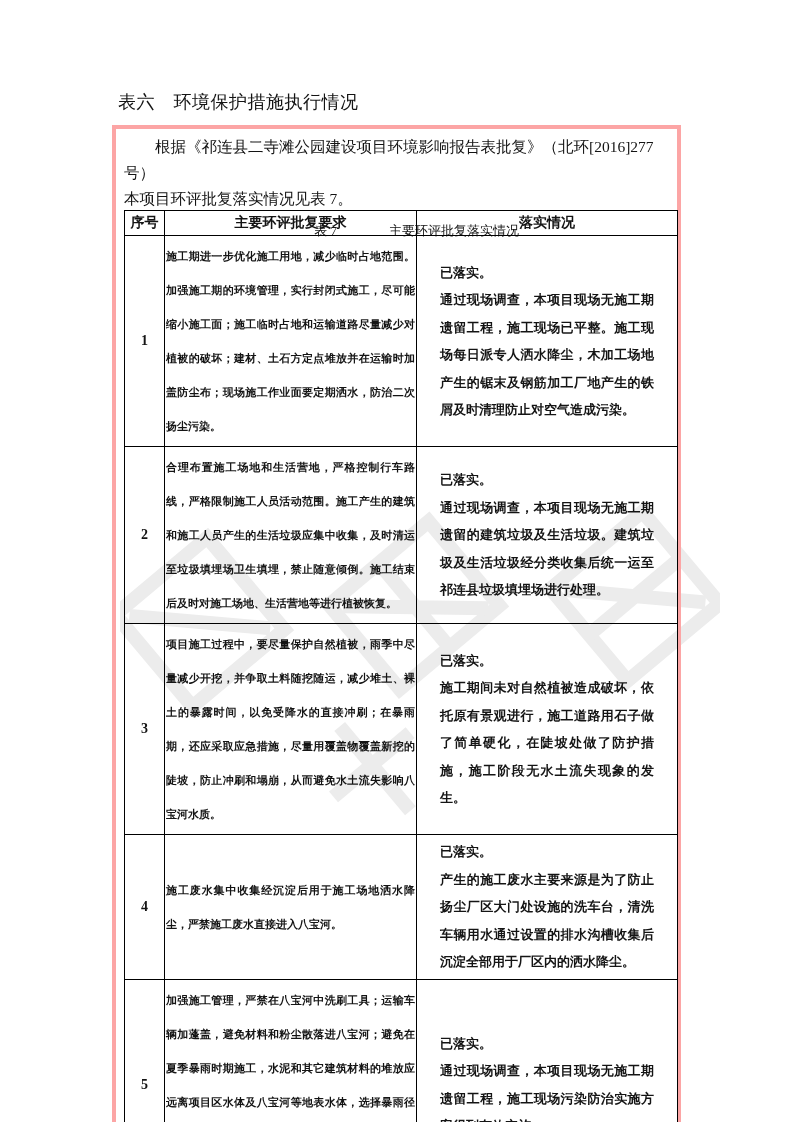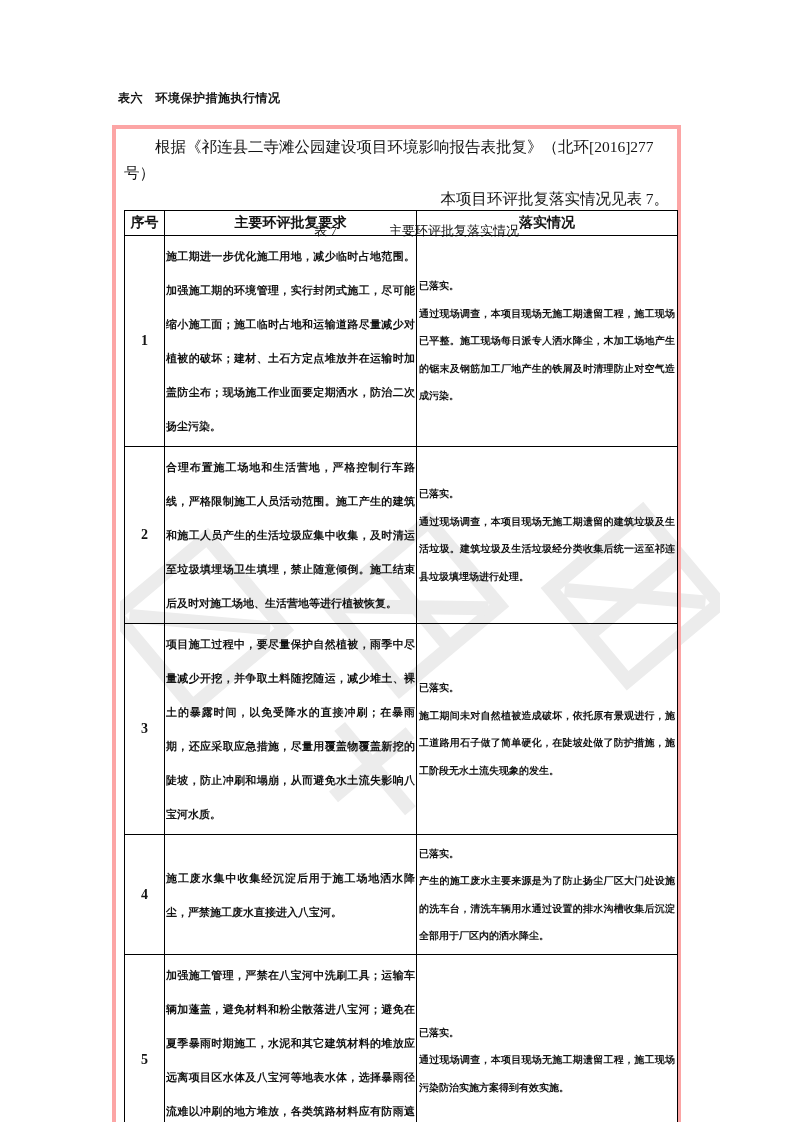--- a/index.html
+++ b/index.html
@@ -15,36 +15,36 @@
 
   
   .watermark {
     position: absolute; left: 120px; top: 300px;
     width: 600px; height: 640px;
     z-index: 0; pointer-events: none;
   }
 
   .doc-title {
     position: absolute; left: 118px; top: 90px;
-    font-size: 12px; font-weight: bold;
+    font-size: 18px; font-weight: normal;
     letter-spacing: 0.5px;
     z-index: 2; white-space: nowrap;
   }
 
   .outer-box {
     position: absolute; left: 112px; top: 125px;
     width: 569px; height: 1119px;
     border: 4px solid #fca5a5;
     box-sizing: border-box;
     z-index: 1;
   }
 
   .intro { margin: 5px 8px 0 8px; font-size: 15.5px; line-height: 26px; }
   .intro-line-1 { display: block; text-indent: 2em; }
-  .intro-line-2 { display: block; text-align: right; }
+  .intro-line-2 { display: block; }
 
   .table-caption {
     margin-top: 11px;
     display: flex; justify-content: center; gap: 52px;
     font-size: 13px; line-height: 15px; padding-left: 40px;
   }
 
   table.eia-table {
     position: absolute; left: 8px; top: 81px;
     width: 553px;
@@ -64,22 +64,22 @@
   col.c-req { width: 252px; }
   col.c-imp { width: 261px; }
 
   td.cell-no { text-align: center; font-size: 14px; }
   td.cell-req {
     font-size: 11px; line-height: 34px;
     padding: 3px 1px; text-align: justify;
     text-justify: inter-ideograph;
   }
   td.cell-imp {
-    font-size: 10px; line-height: 27.5px;
-    padding: 3px 2px; text-align: justify;
+    font-size: 13px; line-height: 27.5px;
+    padding: 3px 23px; text-align: justify;
     text-justify: inter-ideograph;
   }
   td.cell-imp p { margin: 0; }
 
   tr.row-1 { height: 167px; }
   tr.row-2 { height: 169px; }
   tr.row-3 { height: 164px; }
   tr.row-4 { height: 120px; }
   tr.row-5 { height: 168px; }
 

